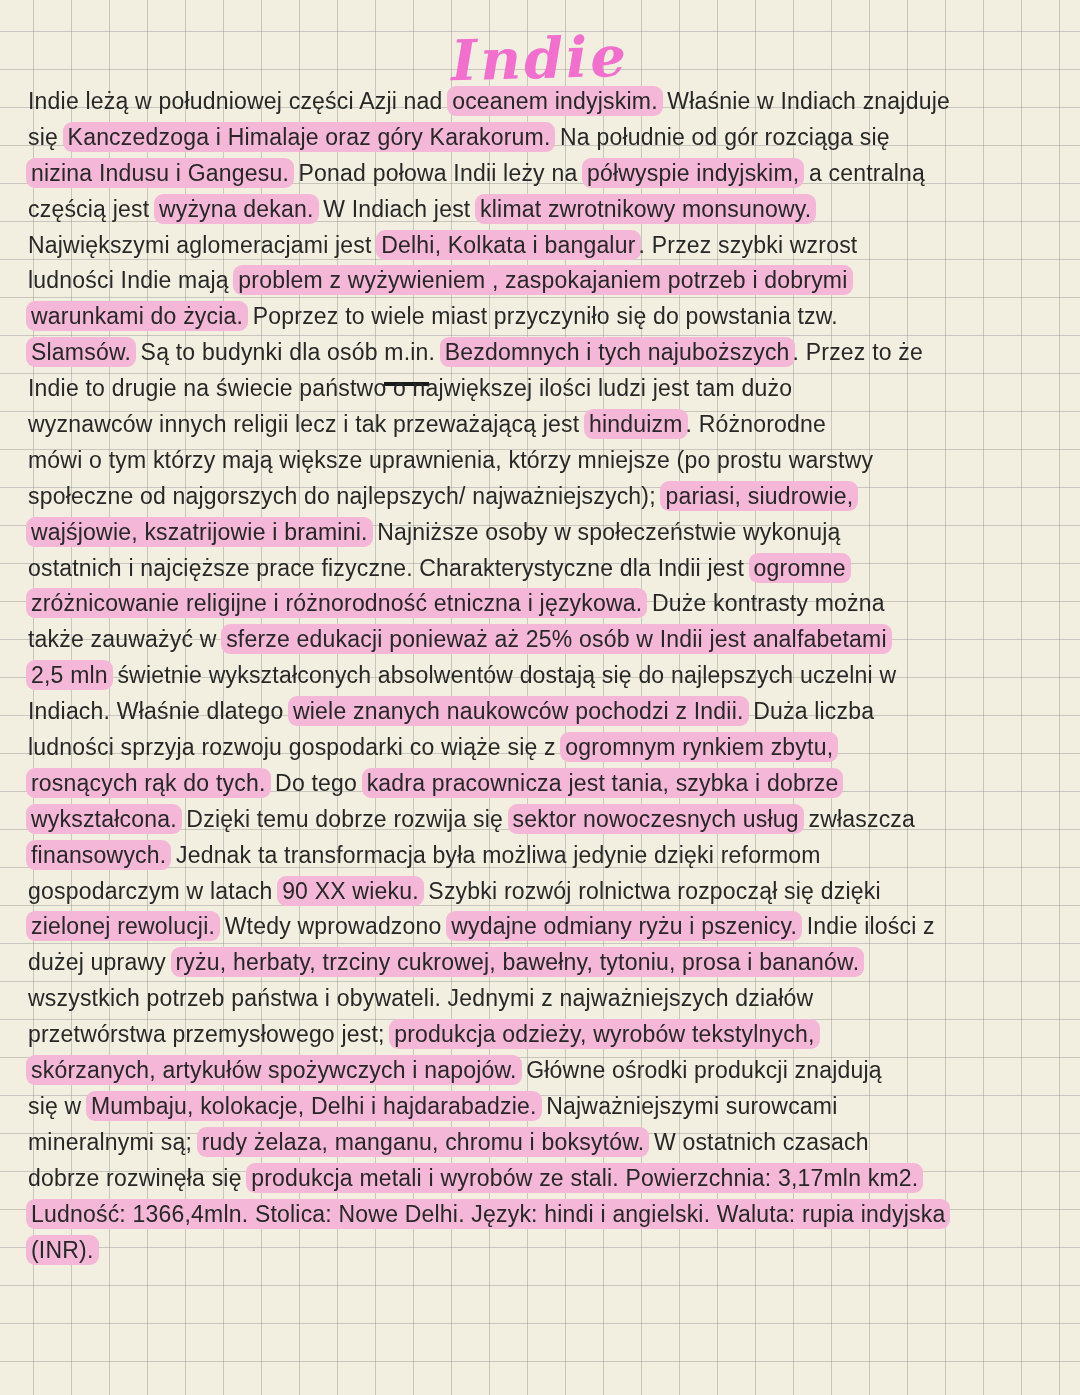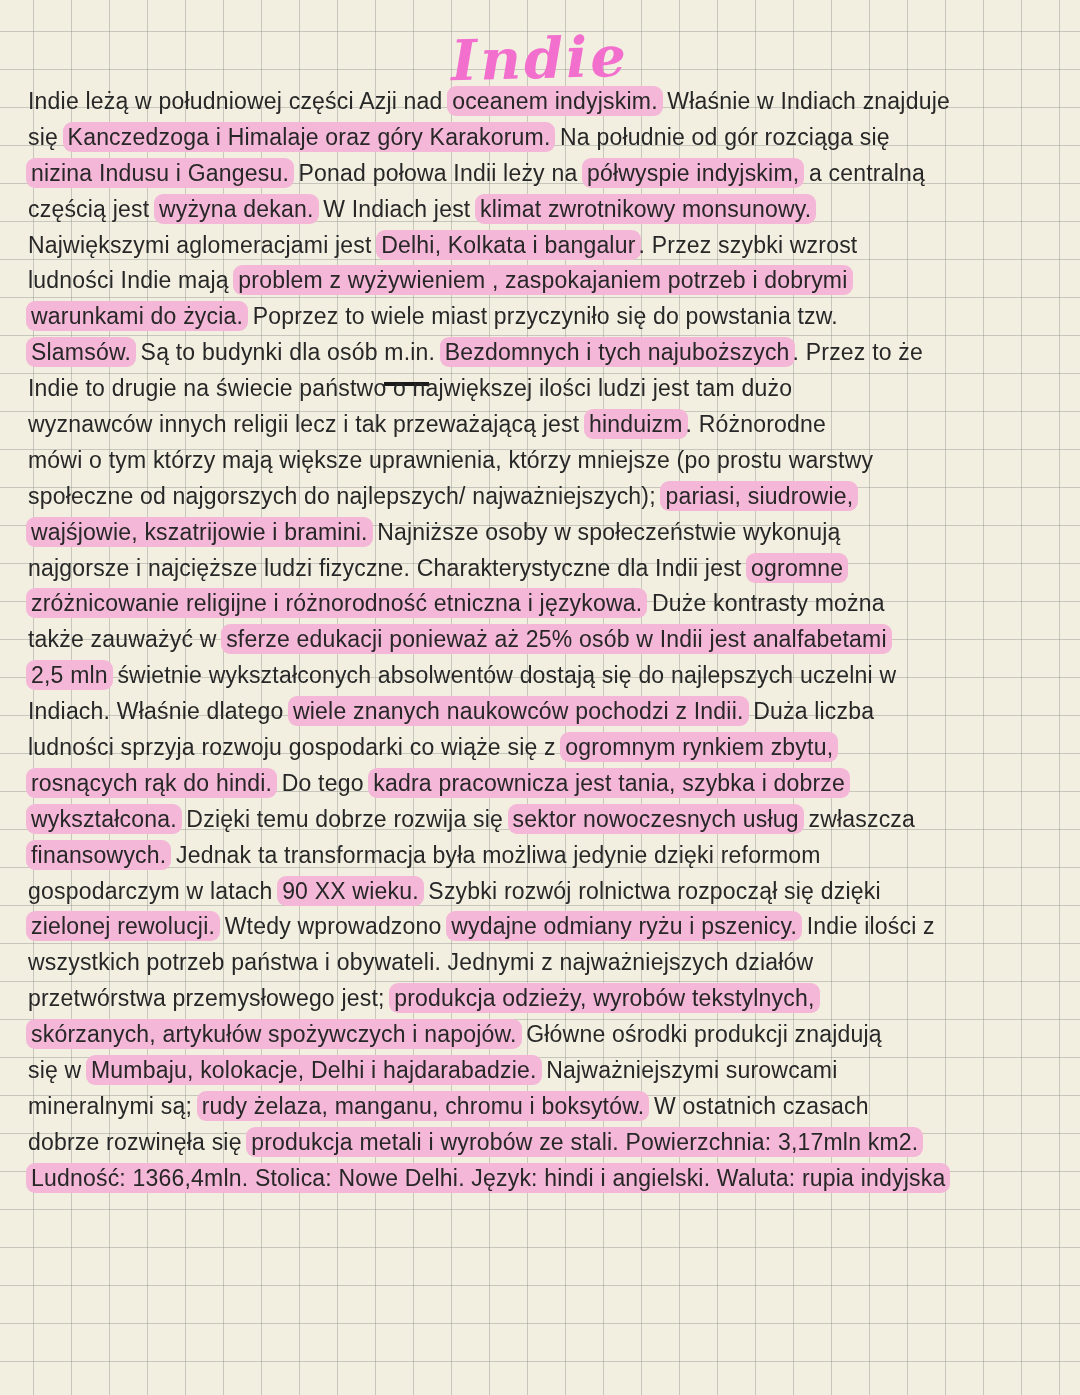--- a/index.html
+++ b/index.html
@@ -76,32 +76,34 @@
       <div class="line"><span class="seg">częścią jest </span><span class="seg hl">wyżyna dekan.</span><span class="seg"> W Indiach jest </span><span class="seg hl">klimat zwrotnikowy monsunowy.</span></div>
       <div class="line"><span class="seg">Największymi aglomeracjami jest </span><span class="seg hl">Delhi, Kolkata i bangalur</span><span class="seg">. Przez szybki wzrost</span></div>
       <div class="line"><span class="seg">ludności Indie mają </span><span class="seg hl">problem z wyżywieniem , zaspokajaniem potrzeb i dobrymi</span></div>
       <div class="line"><span class="seg hl">warunkami do życia.</span><span class="seg"> Poprzez to wiele miast przyczyniło się do powstania tzw.</span></div>
       <div class="line"><span class="seg hl">Slamsów.</span><span class="seg"> Są to budynki dla osób </span><span class="seg ul">m.in</span><span class="seg">. </span><span class="seg hl">Bezdomnych i tych najuboższych</span><span class="seg">. Przez to że</span></div>
       <div class="line"><span class="seg">Indie to drugie na świecie państwo o największej ilości ludzi jest tam dużo</span></div>
       <div class="line"><span class="seg">wyznawców innych religii lecz i tak przeważającą jest </span><span class="seg hl">hinduizm</span><span class="seg">. Różnorodne</span></div>
       <div class="line"><span class="seg">mówi o tym którzy mają większe uprawnienia, którzy mniejsze (po prostu warstwy</span></div>
       <div class="line"><span class="seg">społeczne od najgorszych do najlepszych/ najważniejszych); </span><span class="seg hl">pariasi, siudrowie,</span></div>
       <div class="line"><span class="seg hl">wajśjowie, kszatrijowie i bramini.</span><span class="seg"> Najniższe osoby w społeczeństwie wykonują</span></div>
-      <div class="line"><span class="seg">najgorsze i najcięższe ludzi fizyczne. Charakterystyczne dla Indii jest </span><span class="seg hl">ogromne</span></div>
+      <div class="line"><span class="seg">ostatnich i najcięższe prace fizyczne. Charakterystyczne dla Indii jest </span><span class="seg hl">ogromne</span></div>
       <div class="line"><span class="seg hl">zróżnicowanie religijne i różnorodność etniczna i językowa.</span><span class="seg"> Duże kontrasty można</span></div>
       <div class="line"><span class="seg">także zauważyć w </span><span class="seg hl">sferze edukacji ponieważ aż 25% osób w Indii jest analfabetami</span></div>
       <div class="line"><span class="seg hl">2,5 mln</span><span class="seg"> świetnie wykształconych absolwentów dostają się do najlepszych uczelni w</span></div>
       <div class="line"><span class="seg">Indiach. Właśnie dlatego </span><span class="seg hl">wiele znanych naukowców pochodzi z Indii.</span><span class="seg"> Duża liczba</span></div>
       <div class="line"><span class="seg">ludności sprzyja rozwoju gospodarki co wiąże się z </span><span class="seg hl">ogromnym rynkiem zbytu,</span></div>
-      <div class="line"><span class="seg hl">rosnących rąk do hindi.</span><span class="seg"> Do tego </span><span class="seg hl">kadra pracownicza jest tania, szybka i dobrze</span></div>
+      <div class="line"><span class="seg hl">rosnących rąk do tych.</span><span class="seg"> Do tego </span><span class="seg hl">kadra pracownicza jest tania, szybka i dobrze</span></div>
       <div class="line"><span class="seg hl">wykształcona.</span><span class="seg"> Dzięki temu dobrze rozwija się </span><span class="seg hl">sektor nowoczesnych usług</span><span class="seg"> zwłaszcza</span></div>
       <div class="line"><span class="seg hl">finansowych.</span><span class="seg"> Jednak ta transformacja była możliwa jedynie dzięki reformom</span></div>
       <div class="line"><span class="seg">gospodarczym w latach </span><span class="seg hl">90 XX wieku.</span><span class="seg"> Szybki rozwój rolnictwa rozpoczął się dzięki</span></div>
       <div class="line"><span class="seg hl">zielonej rewolucji.</span><span class="seg"> Wtedy wprowadzono </span><span class="seg hl">wydajne odmiany ryżu i pszenicy.</span><span class="seg"> Indie ilości z</span></div>
+      <div class="line"><span class="seg">dużej uprawy </span><span class="seg hl">ryżu, herbaty, trzciny cukrowej, bawełny, tytoniu, prosa i bananów.</span></div>
       <div class="line"><span class="seg">wszystkich potrzeb państwa i obywateli. Jednymi z najważniejszych działów</span></div>
       <div class="line"><span class="seg">przetwórstwa przemysłowego jest; </span><span class="seg hl">produkcja odzieży, wyrobów tekstylnych,</span></div>
       <div class="line"><span class="seg hl">skórzanych, artykułów spożywczych i napojów.</span><span class="seg"> Główne ośrodki produkcji znajdują</span></div>
       <div class="line"><span class="seg">się w </span><span class="seg hl">Mumbaju, kolokacje, Delhi i hajdarabadzie.</span><span class="seg"> Najważniejszymi surowcami</span></div>
       <div class="line"><span class="seg">mineralnymi są; </span><span class="seg hl">rudy żelaza, manganu, chromu i boksytów.</span><span class="seg"> W ostatnich czasach</span></div>
       <div class="line"><span class="seg">dobrze rozwinęła się </span><span class="seg hl">produkcja metali i wyrobów ze stali. Powierzchnia: 3,17mln km2.</span></div>
       <div class="line"><span class="seg hl">Ludność: 1366,4mln. Stolica: Nowe Delhi. Język: hindi i angielski. Waluta: rupia indyjska</span></div>
+      <div class="line"><span class="seg hl">(INR).</span></div>
     </div>
 </div>
 
 </body></html>

